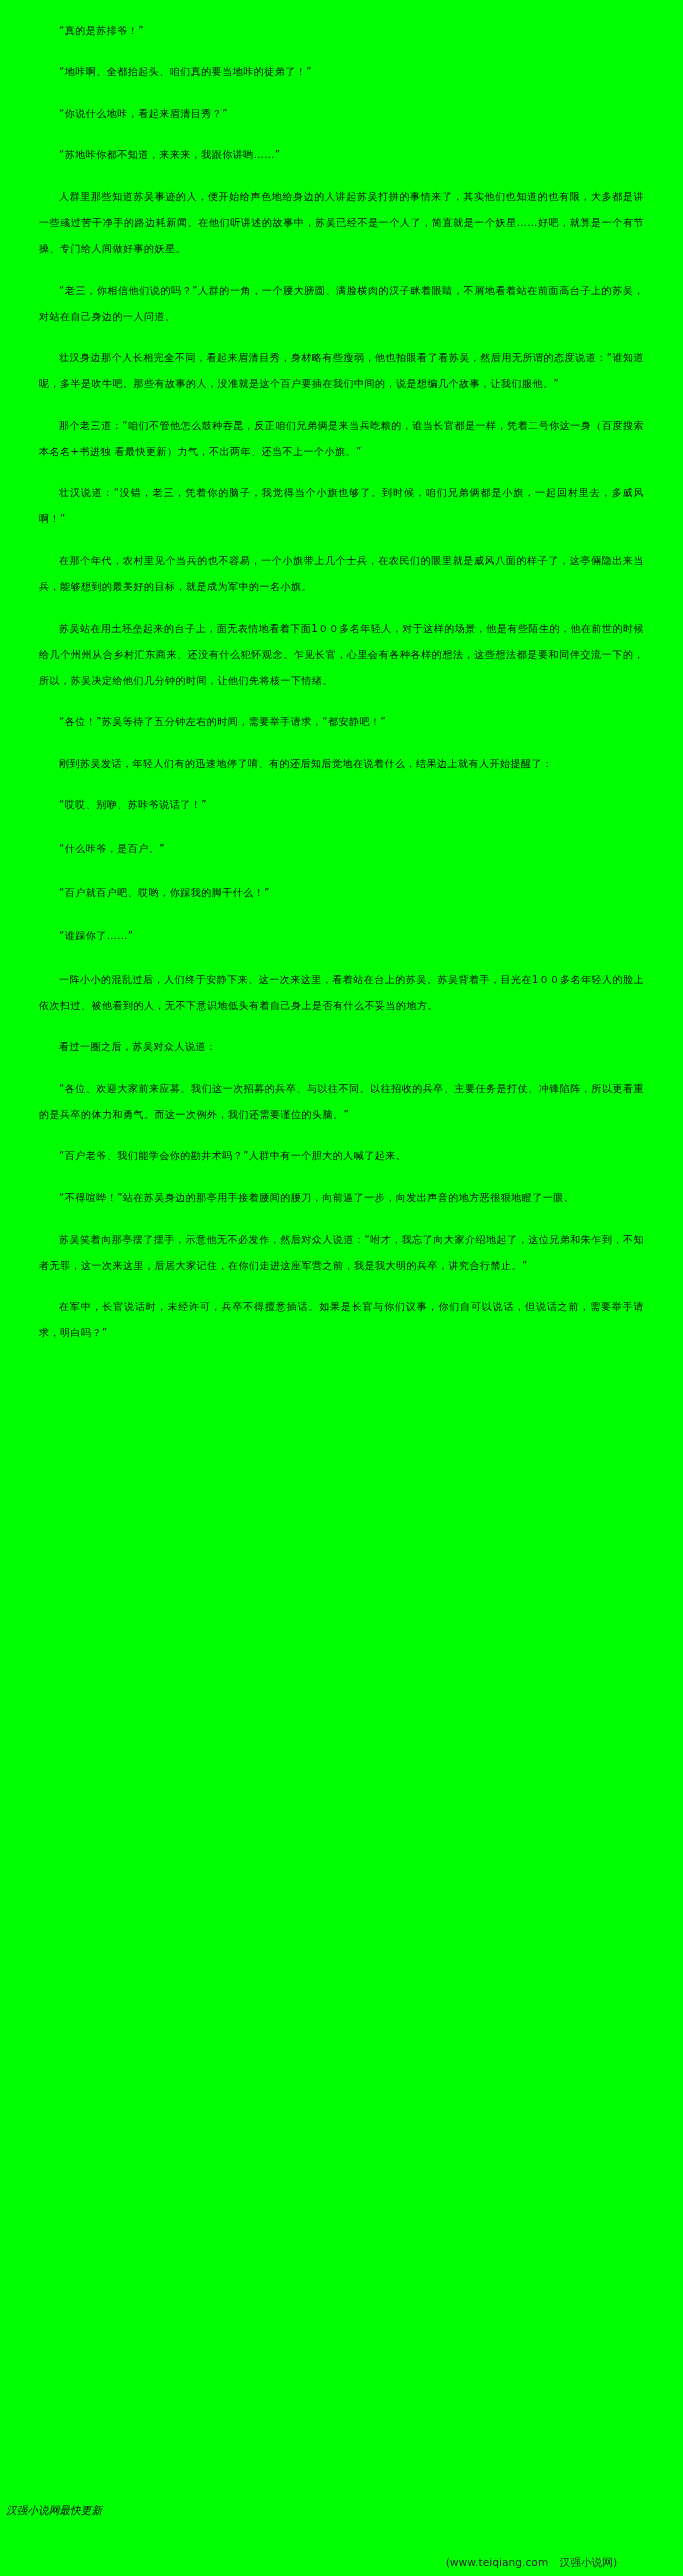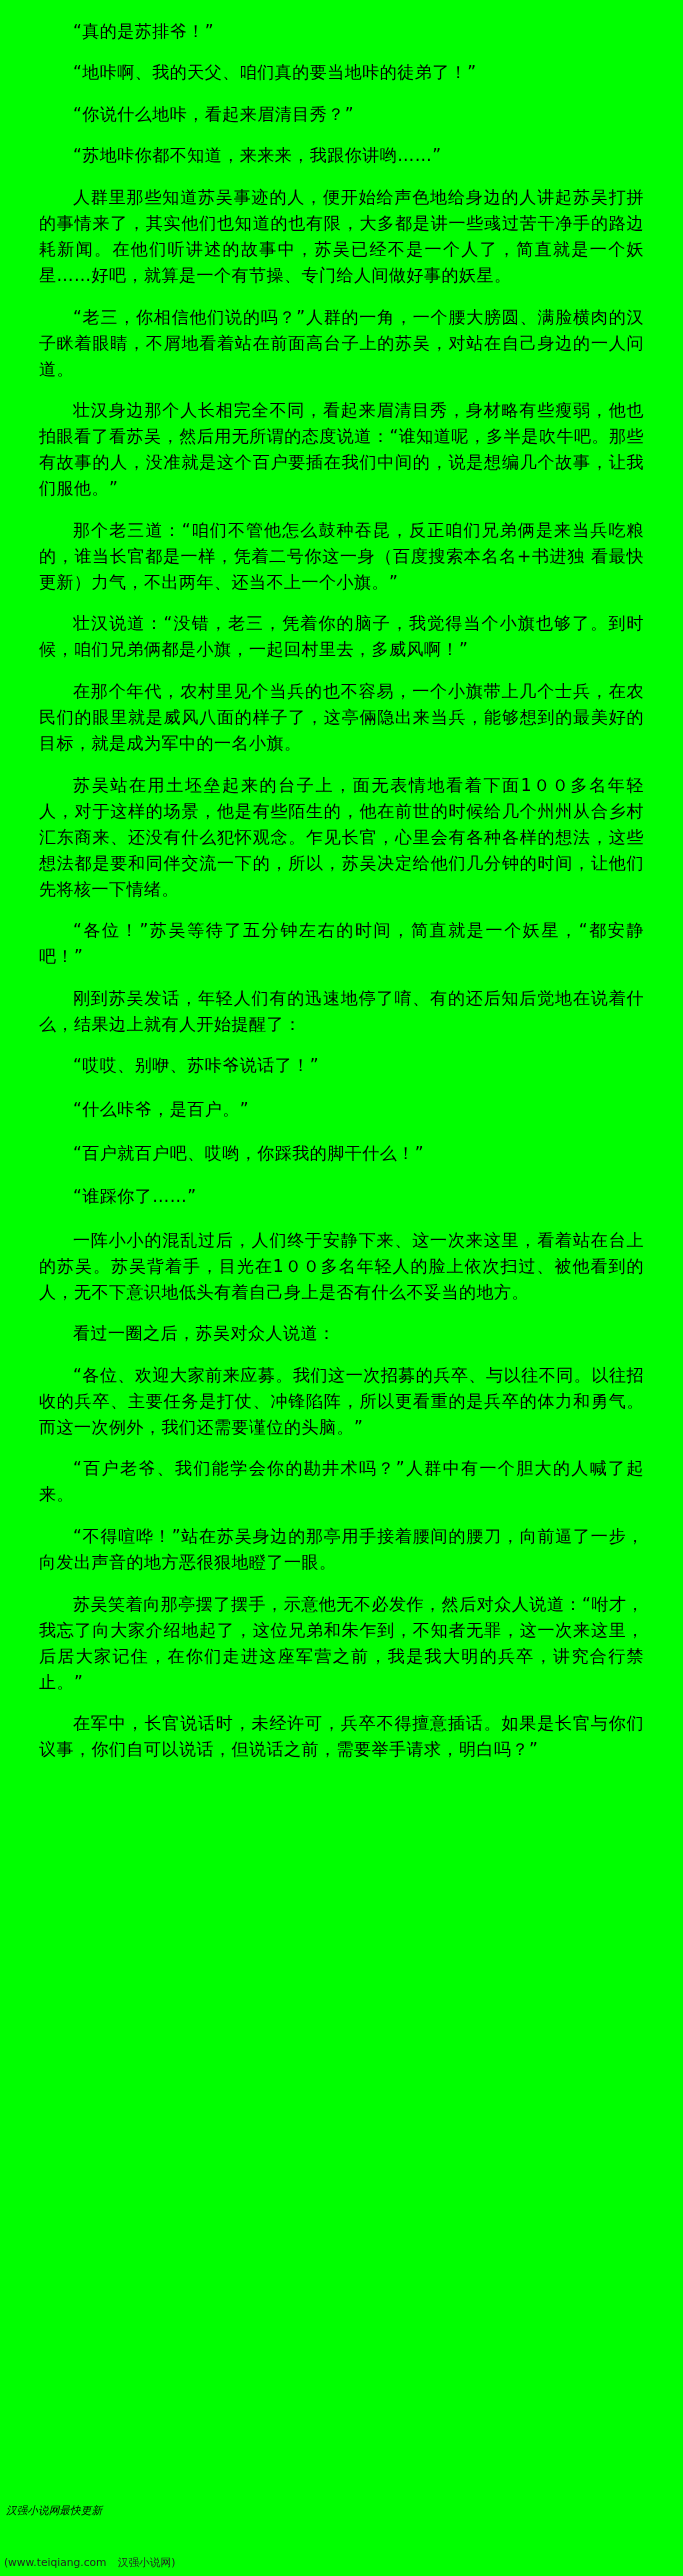--- a/index.html
+++ b/index.html
@@ -13,21 +13,21 @@
   }
   #page {
     position: relative;
     width: 683px;
     min-height: 2576px;
     background: #00FF00;
     box-sizing: border-box;
     padding: 17.6px 39px 0 39px;
   }
   .para {
-    font-size: 17px;
+    font-size: 10px;
     line-height: 26px;
     color: #000000;
     text-align: justify;
     margin: 0 0 15.6px 0;
     text-indent: 2em;
     letter-spacing: 0.5px;
   }
   .para.short {
     margin-bottom: 17.6px;
   }
@@ -39,47 +39,47 @@
     color: #000000;
     line-height: 14.6px;
     white-space: nowrap;
     font-style: italic;
   }
   .footer {
     position: absolute;
     left: 0;
     bottom: 5.9px;
     width: 621px;
-    text-align: left;
+    text-align: right;
     font-size: 10.7px;
     color: #222222;
   }
   .footer span {
     display: inline-block;
     margin: 0 3.9px;
   }
 </style>
 </head>
 <body>
 
 <div id="page">
 
   <div>
     <p class="para">“真的是苏排爷！”</p>
-    <p class="para">“地咔啊、我的天父、咱们真的要当地咔的徒弟了！”</p>
+    <p class="para">“地咔啊、全都抬起头、咱们真的要当地咔的徒弟了！”</p>
     <p class="para">“你说什么地咔，看起来眉清目秀？”</p>
     <p class="para">“苏地咔你都不知道，来来来，我跟你讲哟……”</p>
     <p class="para">人群里那些知道苏吴事迹的人，便开始给声色地给身边的人讲起苏吴打拼的事情来了，其实他们也知道的也有限，大多都是讲一些彧过苦干净手的路边耗新闻。在他们听讲述的故事中，苏吴已经不是一个人了，简直就是一个妖星……好吧，就算是一个有节操、专门给人间做好事的妖星。</p>
     <p class="para">“老三，你相信他们说的吗？”人群的一角，一个腰大膀圆、满脸横肉的汉子眯着眼睛，不屑地看着站在前面高台子上的苏吴，对站在自己身边的一人问道。</p>
     <p class="para">壮汉身边那个人长相完全不同，看起来眉清目秀，身材略有些瘦弱，他也拍眼看了看苏吴，然后用无所谓的态度说道：“谁知道呢，多半是吹牛吧。那些有故事的人，没准就是这个百户要插在我们中间的，说是想编几个故事，让我们服他。”</p>
     <p class="para">那个老三道：“咱们不管他怎么鼓种吞昆，反正咱们兄弟俩是来当兵吃粮的，谁当长官都是一样，凭着二号你这一身（百度搜索本名名+书进独 看最快更新）力气，不出两年、还当不上一个小旗。”</p>
     <p class="para">壮汉说道：“没错，老三，凭着你的脑子，我觉得当个小旗也够了。到时候，咱们兄弟俩都是小旗，一起回村里去，多威风啊！”</p>
     <p class="para">在那个年代，农村里见个当兵的也不容易，一个小旗带上几个士兵，在农民们的眼里就是威风八面的样子了，这亭倆隐出来当兵，能够想到的最美好的目标，就是成为军中的一名小旗。</p>
     <p class="para">苏吴站在用土坯垒起来的台子上，面无表情地看着下面1００多名年轻人，对于这样的场景，他是有些陌生的，他在前世的时候给几个州州从合乡村汇东商来、还没有什么犯怀观念。乍见长官，心里会有各种各样的想法，这些想法都是要和同伴交流一下的，所以，苏吴决定给他们几分钟的时间，让他们先将核一下情绪。</p>
-    <p class="para">“各位！”苏吴等待了五分钟左右的时间，简直就是一个妖星，“都安静吧！”</p>
+    <p class="para">“各位！”苏吴等待了五分钟左右的时间，需要举手请求，“都安静吧！”</p>
     <p class="para">刚到苏吴发话，年轻人们有的迅速地停了唷、有的还后知后觉地在说着什么，结果边上就有人开始提醒了：</p>
     <p class="para short">“哎哎、别咿、苏咔爷说话了！”</p>
     <p class="para short">“什么咔爷，是百户。”</p>
     <p class="para short">“百户就百户吧、哎哟，你踩我的脚干什么！”</p>
     <p class="para short">“谁踩你了……”</p>
     <p class="para">一阵小小的混乱过后，人们终于安静下来、这一次来这里，看着站在台上的苏吴。苏吴背着手，目光在1００多名年轻人的脸上依次扫过、被他看到的人，无不下意识地低头有着自己身上是否有什么不妥当的地方。</p>
     <p class="para">看过一圈之后，苏吴对众人说道：</p>
     <p class="para">“各位、欢迎大家前来应募。我们这一次招募的兵卒、与以往不同。以往招收的兵卒、主要任务是打仗、冲锋陷阵，所以更看重的是兵卒的体力和勇气。而这一次例外，我们还需要谨位的头脑。”</p>
     <p class="para">“百户老爷、我们能学会你的勘井术吗？”人群中有一个胆大的人喊了起来。</p>
     <p class="para">“不得喧哗！”站在苏吴身边的那亭用手接着腰间的腰刀，向前逼了一步，向发出声音的地方恶很狠地瞪了一眼。</p>

